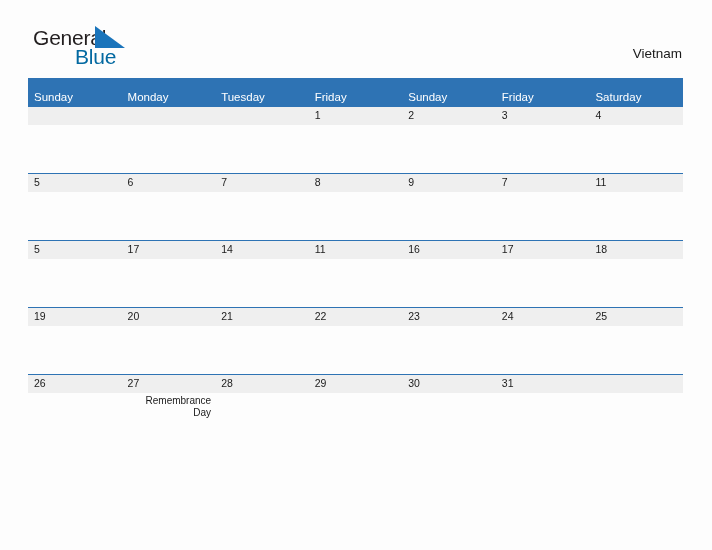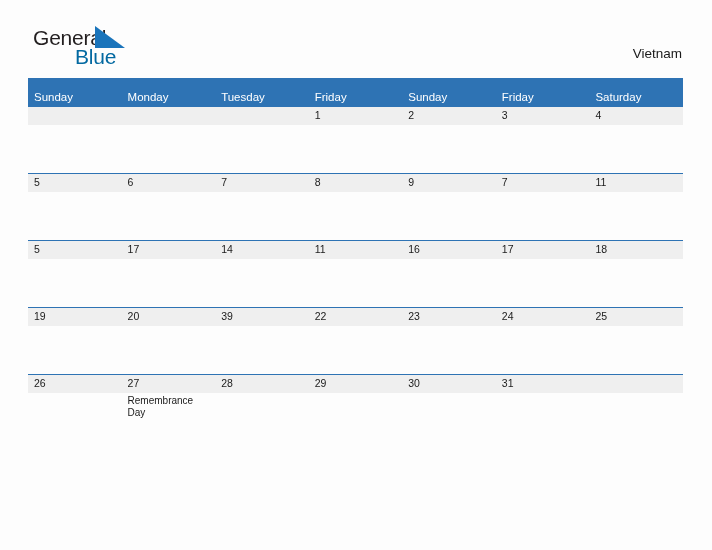--- a/index.html
+++ b/index.html
@@ -126,20 +126,21 @@
     font-family: "Liberation Sans", sans-serif;
   }
 
   .event {
     display: block;
     font-size: 10px;
     color: #1a1a1a;
     padding: 2px 4px 0 6px;
     line-height: 12px;
     font-family: "Liberation Sans", sans-serif;
+    text-align: right;
   }
 </style>
 </head>
 <body>
 
 <div class="page-header">
 
   <div class="logo">
     <span class="logo-general">General</span>
     <span class="logo-flag">
@@ -312,21 +313,21 @@
           </div>
         </td>
       <td>
           <div class="daycell-inner">
             <span class="daynum">20</span>
             <span class="event"></span>
           </div>
         </td>
       <td>
           <div class="daycell-inner">
-            <span class="daynum">39</span>
+            <span class="daynum">21</span>
             <span class="event"></span>
           </div>
         </td>
       <td>
           <div class="daycell-inner">
             <span class="daynum">22</span>
             <span class="event"></span>
           </div>
         </td>
       <td>

